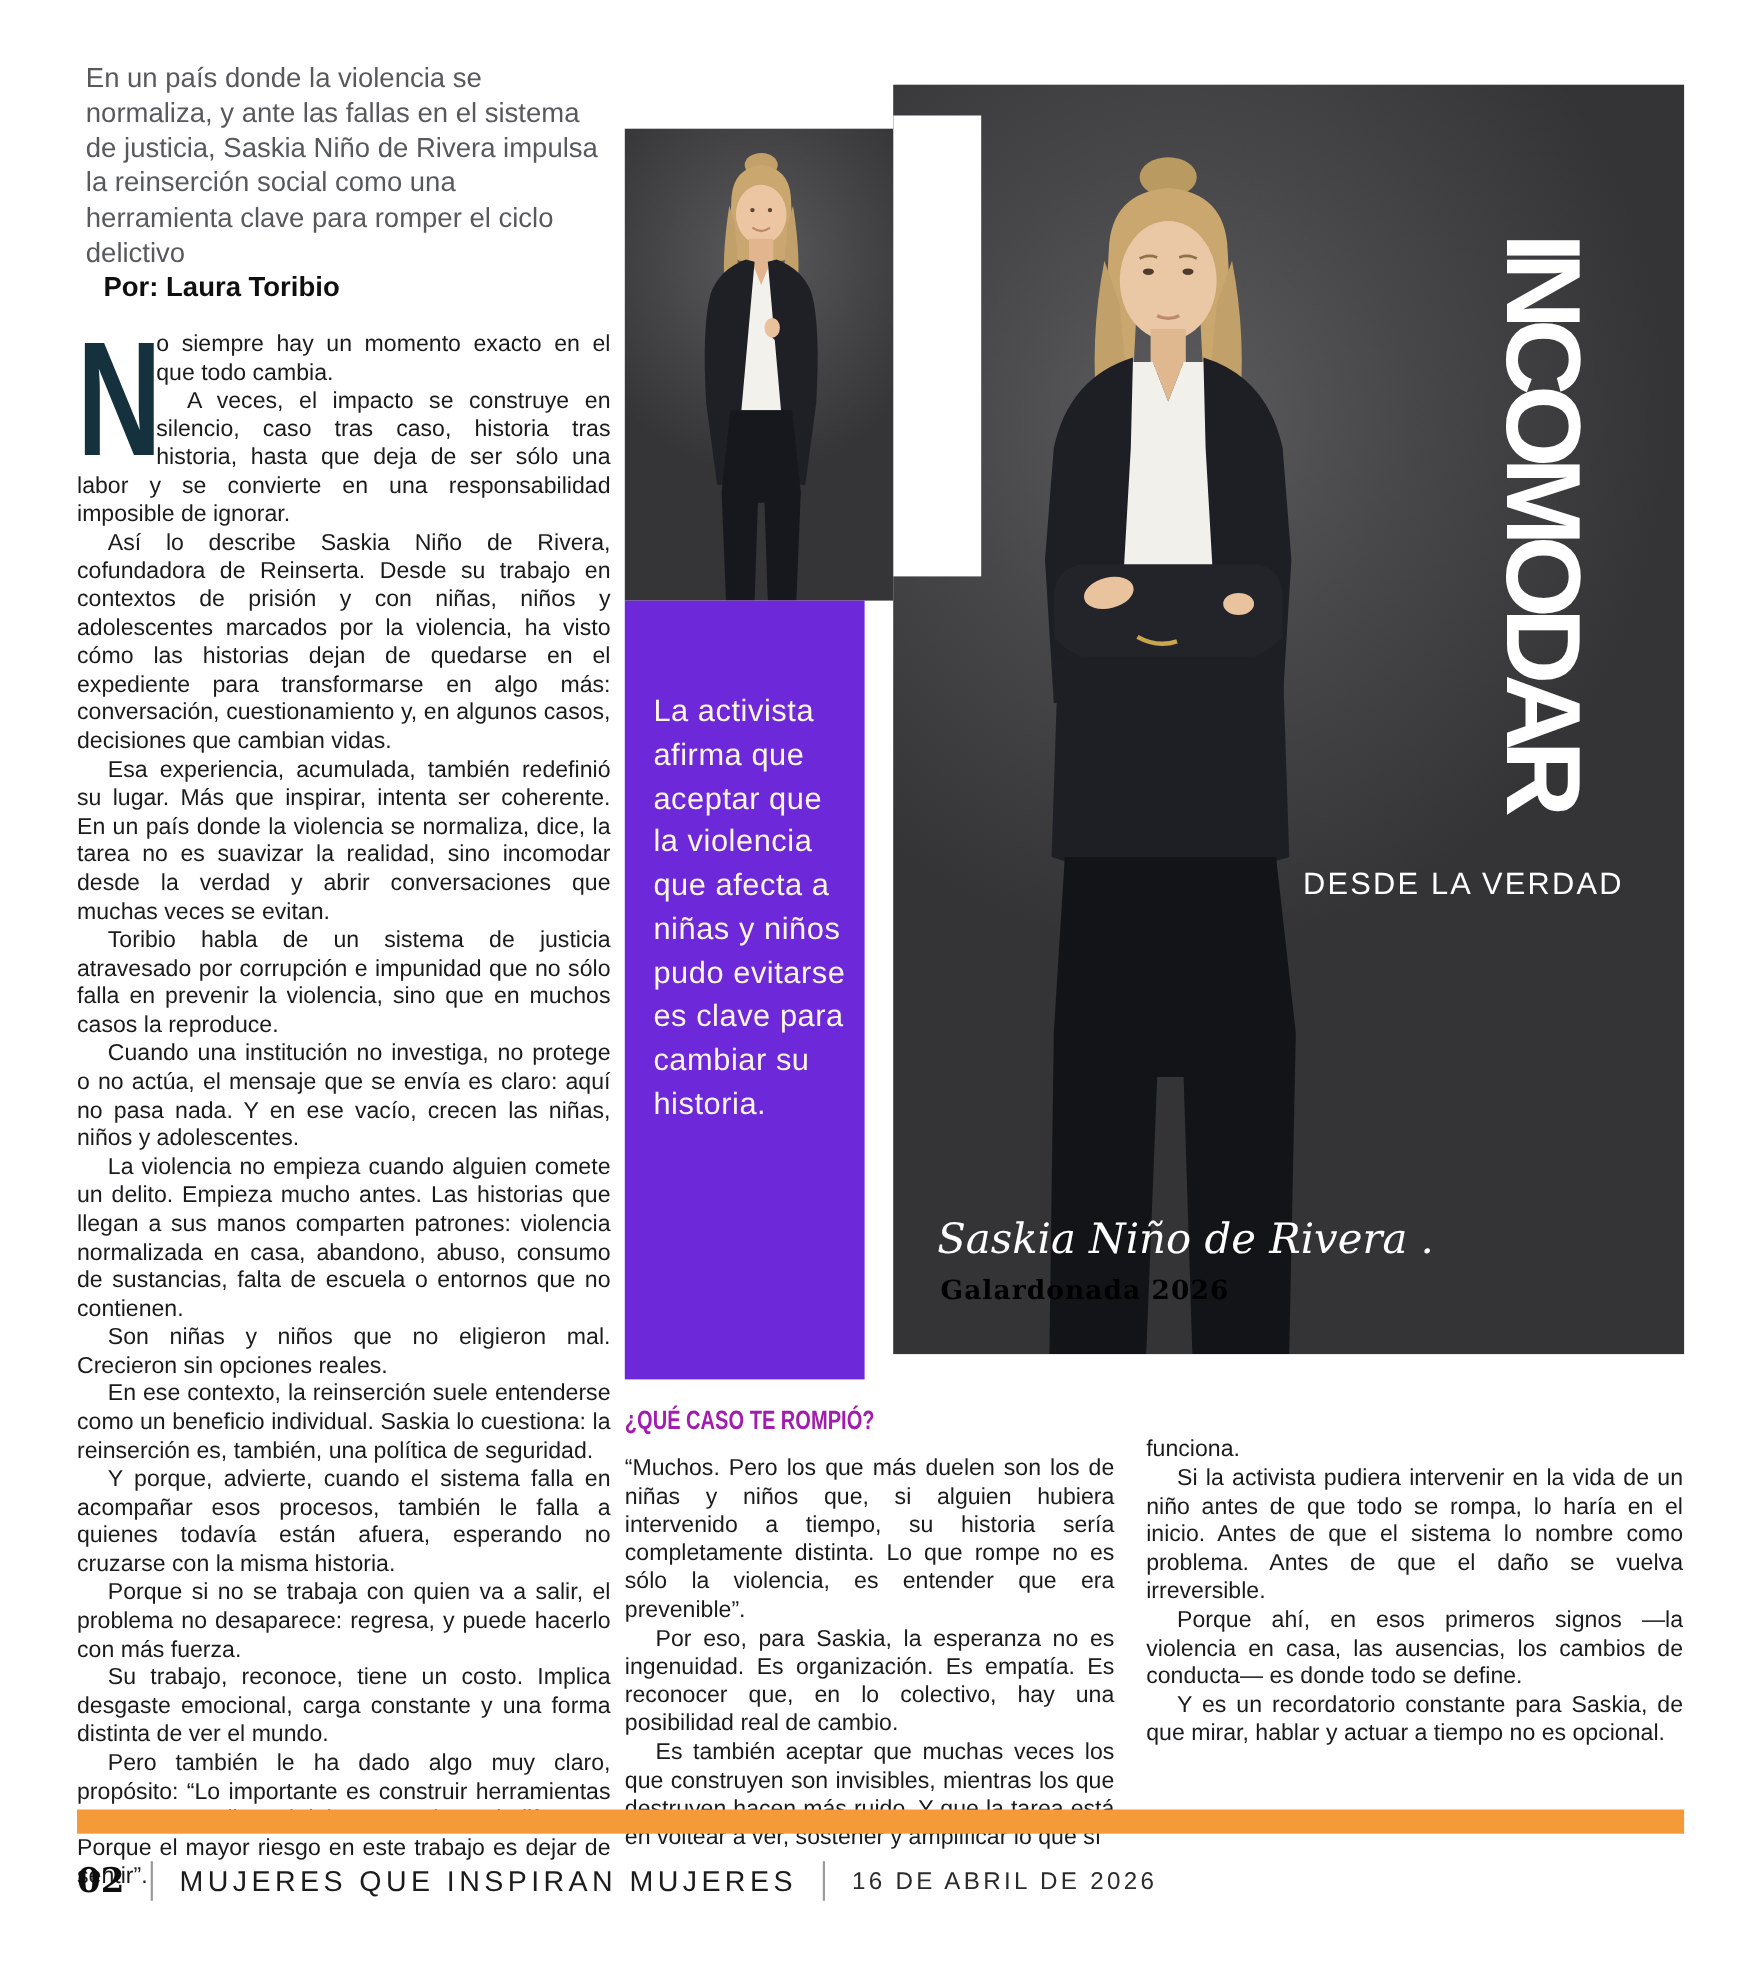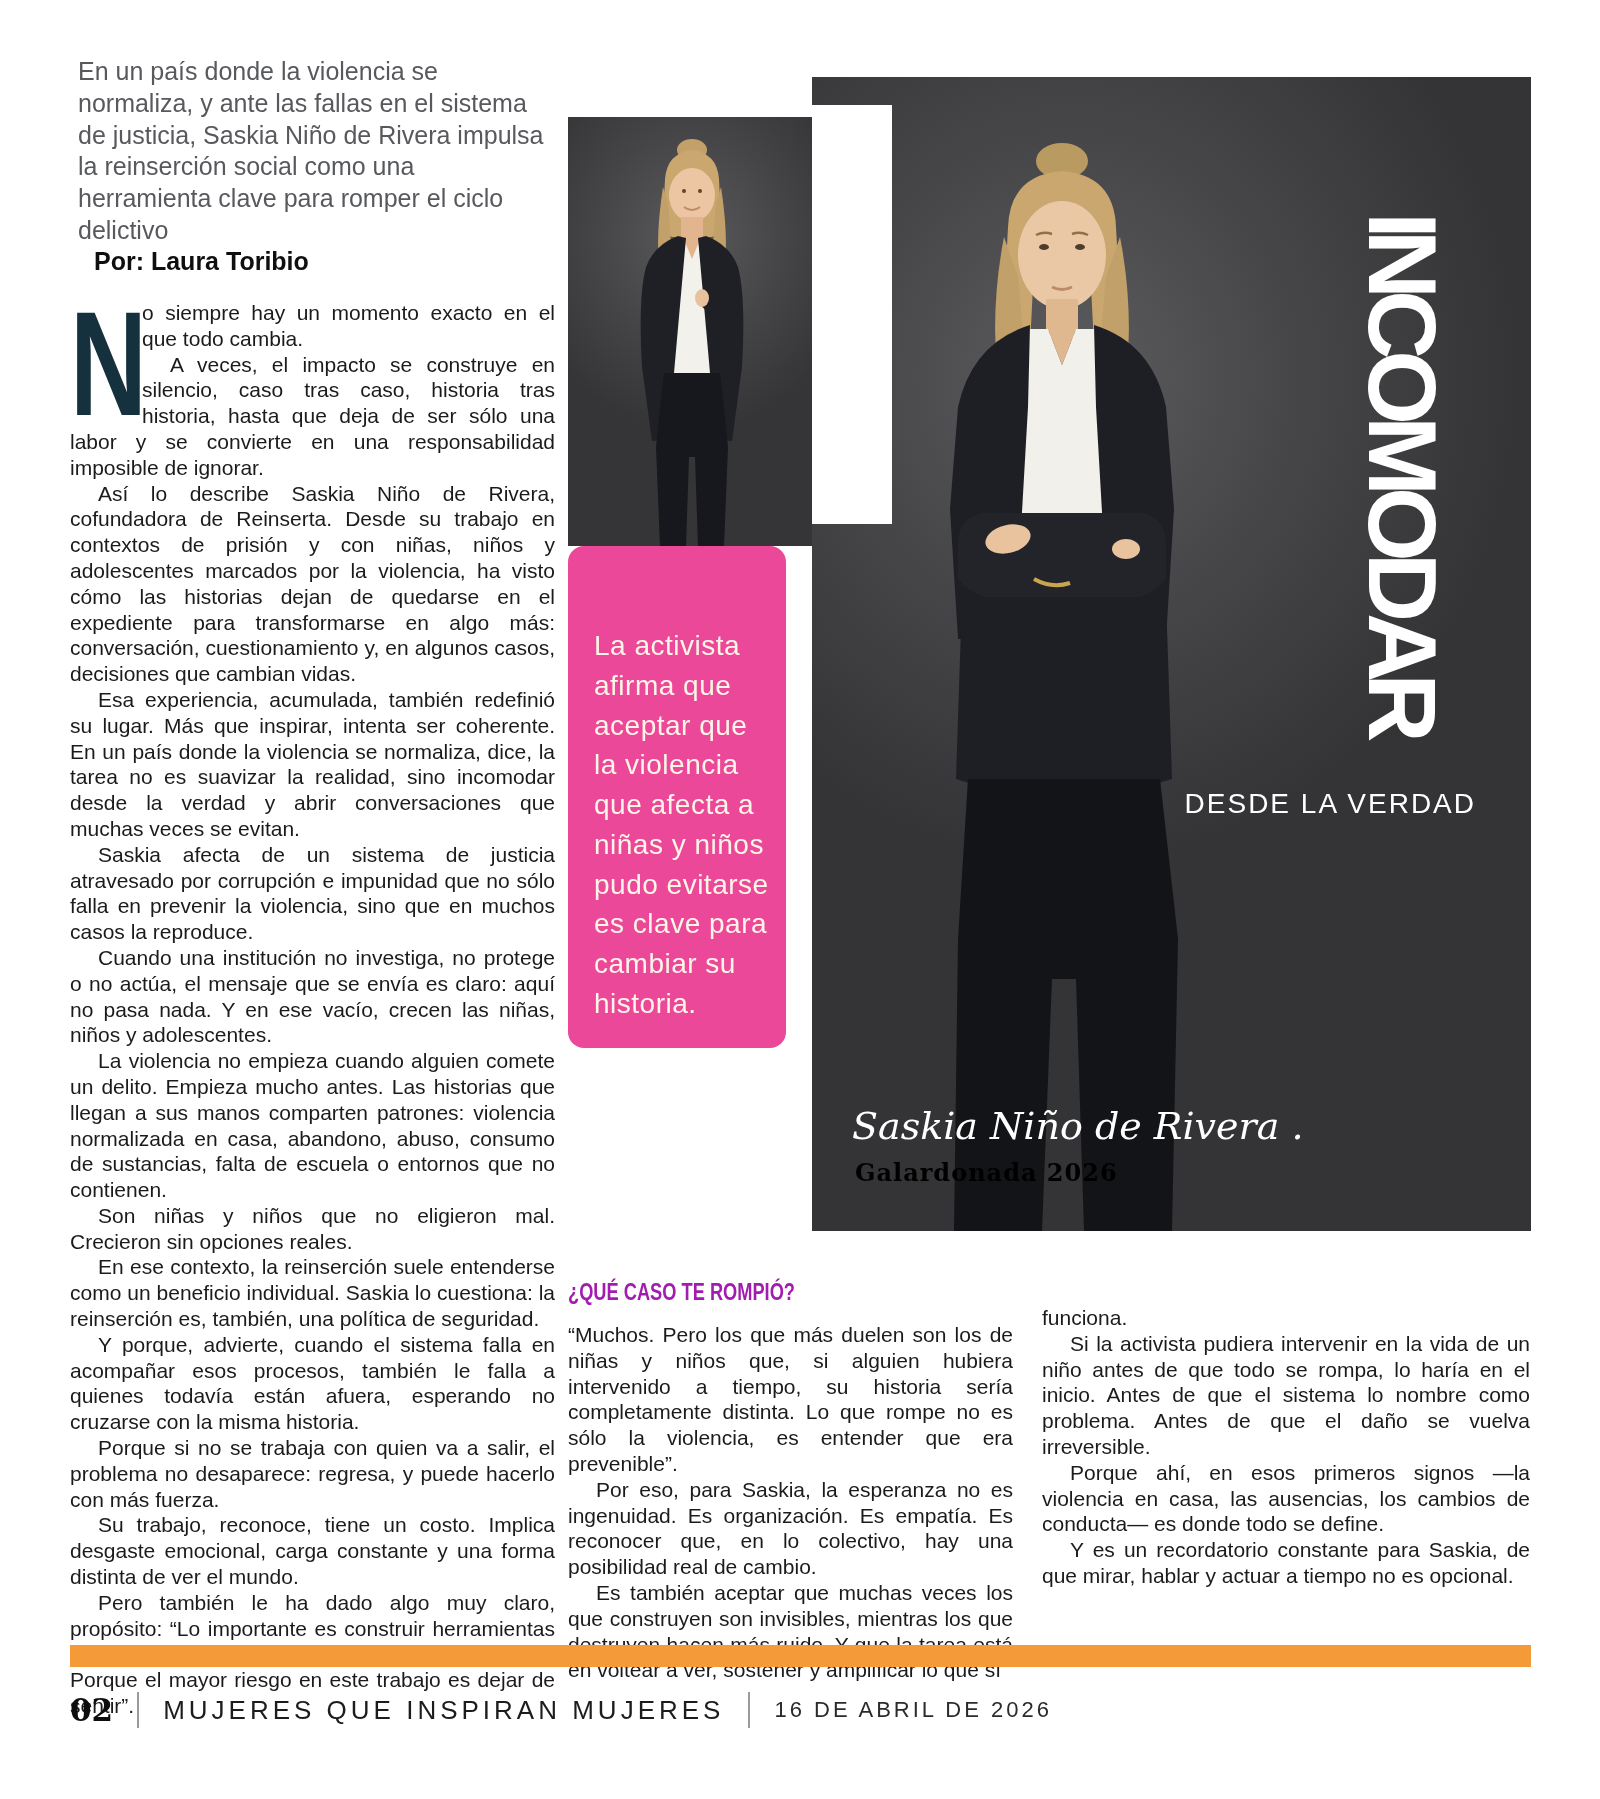--- a/index.html
+++ b/index.html
@@ -30,23 +30,22 @@
     color:#14313d;transform:scaleX(0.72);transform-origin:left top;
   }
   
   .photo-small{
     position:absolute;left:568px;top:117px;width:244px;height:429px;
     overflow:hidden;
     background:radial-gradient(ellipse 70% 45% at 50% 28%, #5a5a5d 0%, #454547 55%, #353537 100%);
   }
   
   .pullquote{
-    position:absolute;left:568px;top:546px;width:218px;height:502px;
-    background:#ec4899;
-    border-radius:16px;
+    position:absolute;left:568px;top:546px;width:218px;height:708px;
+    background:#6d28d9;
   }
   .pullquote .pq-text{
     margin:80px 14px 0 26px;color:#fdf6e6;
     font-size:28px;line-height:1.42;letter-spacing:0.5px;
   }
   
   .photo-big{
     position:absolute;left:812px;top:77px;width:719px;height:1154px;
     overflow:hidden;
     background:radial-gradient(ellipse 62% 42% at 36% 26%, #5c5c5f 0%, #474749 48%, #343436 100%);
@@ -102,21 +101,21 @@
 
 <div class="byline">Por: Laura Toribio</div>
 
 <div class="col-main">
   <p class="noindent">
     <span class="dropcap"><span>N</span></span><span>o siempre hay un momento exacto en el que todo cambia.</span>
   </p>
   <p>A veces, el impacto se construye en silencio, caso tras caso, historia tras historia, hasta que deja de ser sólo una labor y se convierte en una responsabilidad imposible de ignorar.</p>
   <p>Así lo describe Saskia Niño de Rivera, cofundadora de Reinserta. Desde su trabajo en contextos de prisión y con niñas, niños y adolescentes marcados por la violencia, ha visto cómo las historias dejan de quedarse en el expediente para transformarse en algo más: conversación, cuestionamiento y, en algunos casos, decisiones que cambian vidas.</p>
   <p>Esa experiencia, acumulada, también redefinió su lugar. Más que inspirar, intenta ser coherente. En un país donde la violencia se normaliza, dice, la tarea no es suavizar la realidad, sino incomodar desde la verdad y abrir conversaciones que muchas veces se evitan.</p>
-  <p>Saskia afecta de un sistema de justicia atravesado por corrupción e impunidad que no sólo falla en prevenir la violencia, sino que en muchos casos la reproduce.</p>
+  <p>Toribio habla de un sistema de justicia atravesado por corrupción e impunidad que no sólo falla en prevenir la violencia, sino que en muchos casos la reproduce.</p>
   <p>Cuando una institución no investiga, no protege o no actúa, el mensaje que se envía es claro: aquí no pasa nada. Y en ese vacío, crecen las niñas, niños y adolescentes.</p>
   <p>La violencia no empieza cuando alguien comete un delito. Empieza mucho antes. Las historias que llegan a sus manos comparten patrones: violencia normalizada en casa, abandono, abuso, consumo de sustancias, falta de escuela o entornos que no contienen.</p>
   <p>Son niñas y niños que no eligieron mal. Crecieron sin opciones reales.</p>
   <p>En ese contexto, la reinserción suele entenderse como un beneficio individual. Saskia lo cuestiona: la reinserción es, también, una política de seguridad.</p>
   <p>Y porque, advierte, cuando el sistema falla en acompañar esos procesos, también le falla a quienes todavía están afuera, esperando no cruzarse con la misma historia.</p>
   <p>Porque si no se trabaja con quien va a salir, el problema no desaparece: regresa, y puede hacerlo con más fuerza.</p>
   <p>Su trabajo, reconoce, tiene un costo. Implica desgaste emocional, carga constante y una forma distinta de ver el mundo.</p>
   <p>Pero también le ha dado algo muy claro, propósito: “Lo importante es construir herramientas para no normalizar el dolor y no volverte indiferente. Porque el mayor riesgo en este trabajo es dejar de sentir”.</p>
 </div>
 

